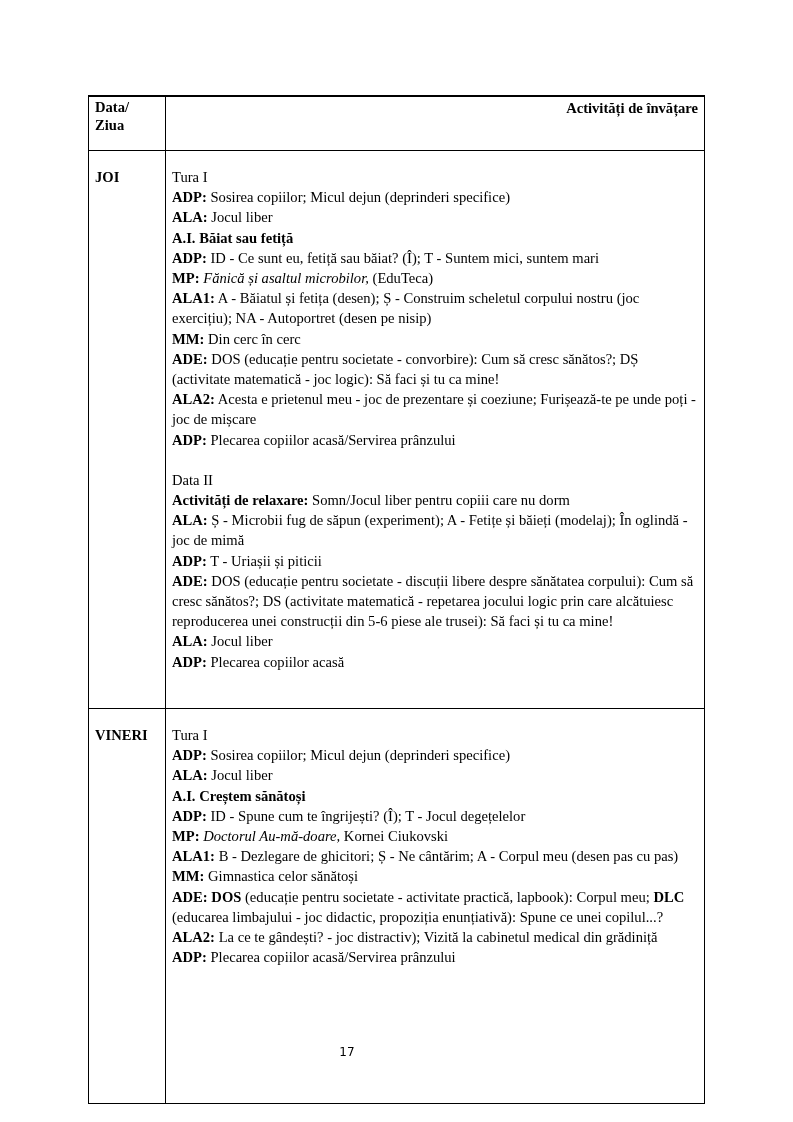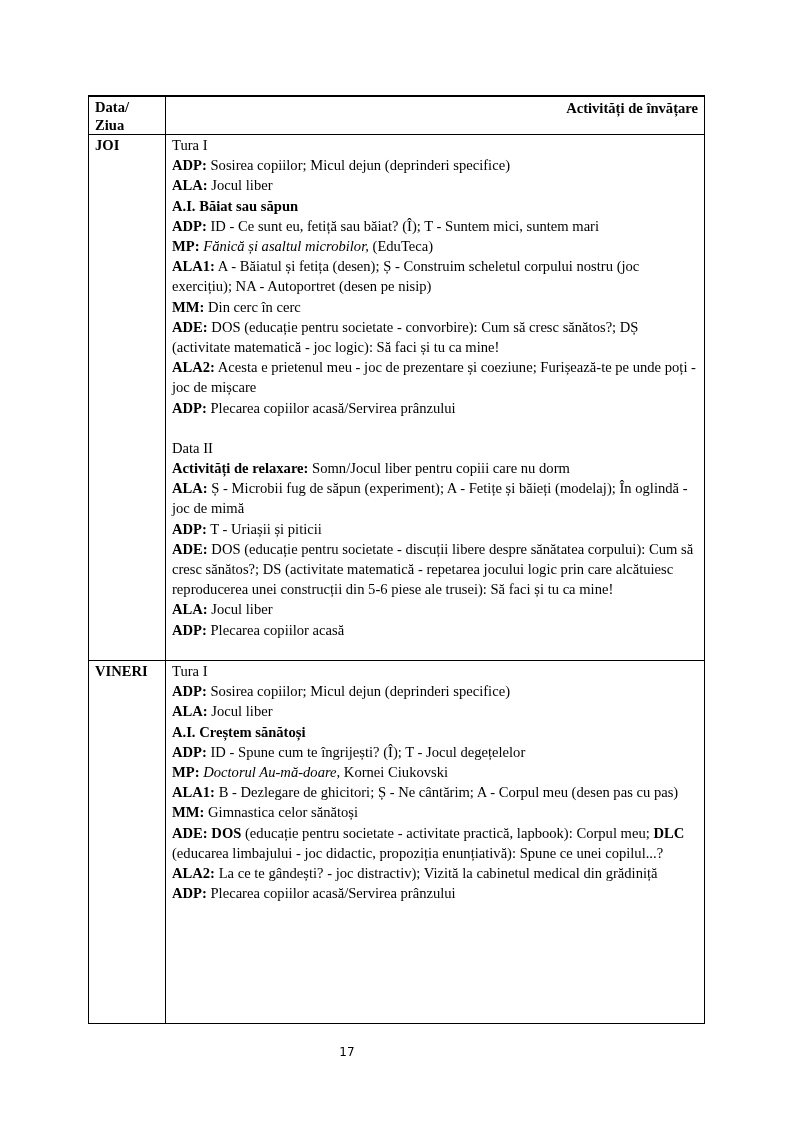--- a/index.html
+++ b/index.html
@@ -1,20 +1,20 @@
 <!DOCTYPE html>
 <html><head>
 <meta charset="utf-8">
 <style>
   html, body { margin: 0; padding: 0; background: #ffffff; }
   body { width: 793px; height: 1122px; position: relative; overflow: hidden;
          font-family: "Liberation Serif", "DejaVu Serif", serif; color: #000; }
   .tbl { position: absolute; left: 88px; top: 95px; width: 617px; height: 929px;
          border-collapse: collapse; table-layout: fixed; font-size: 14.6px; line-height: 20.2px; }
-  .tbl td { border: 1px solid #000; vertical-align: top; padding: 0 6px; }
+  .tbl td { border: 1px solid #000; vertical-align: top; padding: 16px 6px; }
   .tbl tr.head td { border-top: 2px solid #000; height: 36px; }
   .col1 { width: 77px; }
   .head-day { font-weight: bold; line-height: 18px; padding-top: 1px !important; }
   .head-act { font-weight: bold; text-align: right; padding-top: 1px !important; }
   .day { font-weight: bold; }
   .row-joi td { height: 525px; }
   .row-vin td { height: 362px; }
   .line { display: block; white-space: normal; }
   .u { }
   .b { font-weight: bold; }
@@ -40,21 +40,21 @@
     <td class="head-act">Activități de învățare</td>
   </tr>
 
   <tr class="row-joi">
     <td class="day">JOI</td>
     <td>
       <span class="line u">Tura I</span>
       <div>
             <span class="line"><span class="b">ADP:</span><span> Sosirea copiilor; Micul dejun (deprinderi specifice)</span></span>
             <span class="line"><span class="b">ALA:</span><span> Jocul liber</span></span>
-            <span class="line"><span class="b">A.I. Băiat sau săpun</span></span>
+            <span class="line"><span class="b">A.I. Băiat sau fetiță</span></span>
             <span class="line"><span class="b">ADP:</span><span> ID - Ce sunt eu, fetiță sau băiat? (Î); T - Suntem mici, suntem mari</span></span>
             <span class="line"><span class="b">MP:</span><span class="i"> Fănică și asaltul microbilor,</span><span> (EduTeca)</span></span>
             <span class="line"><span class="b">ALA1:</span><span> A - Băiatul și fetița (desen); Ș - Construim scheletul corpului nostru (joc exercițiu); NA - Autoportret (desen pe nisip)</span></span>
             <span class="line"><span class="b">MM:</span><span> Din cerc în cerc</span></span>
             <span class="line"><span class="b">ADE:</span><span> DOS (educație pentru societate - convorbire): Cum să cresc sănătos?; DȘ (activitate matematică - joc logic): Să faci și tu ca mine!</span></span>
             <span class="line"><span class="b">ALA2:</span><span> Acesta e prietenul meu - joc de prezentare și coeziune; Furișează-te pe unde poți - joc de mișcare</span></span>
             <span class="line"><span class="b">ADP:</span><span> Plecarea copiilor acasă/Servirea prânzului</span></span>
           </div>
       <div class="gap"></div>
       <span class="line u">Data II</span>

